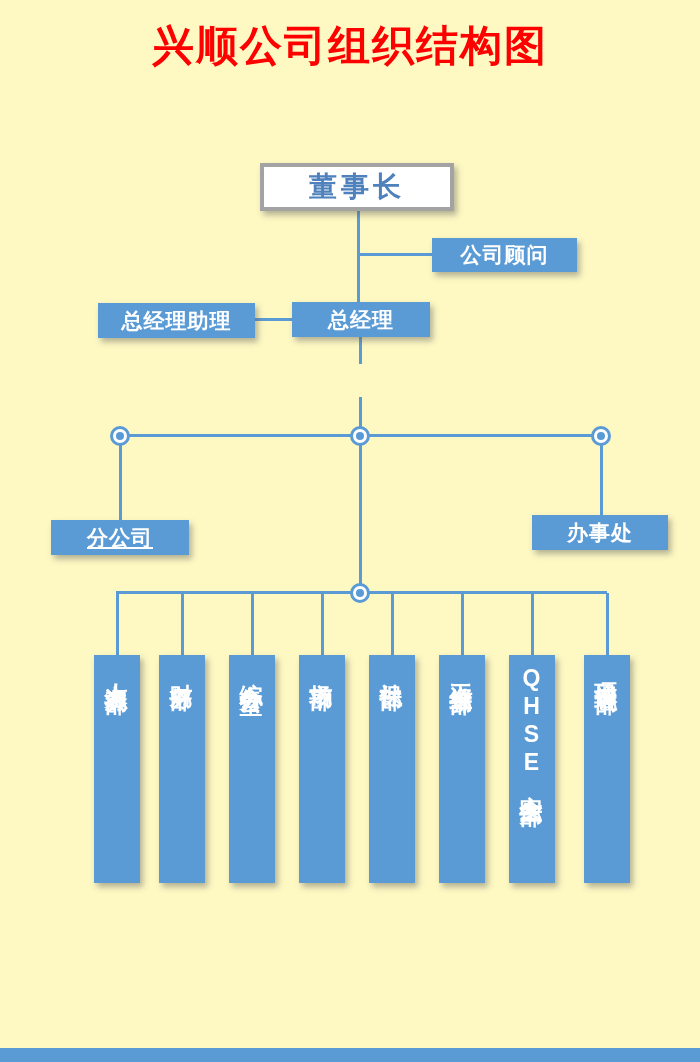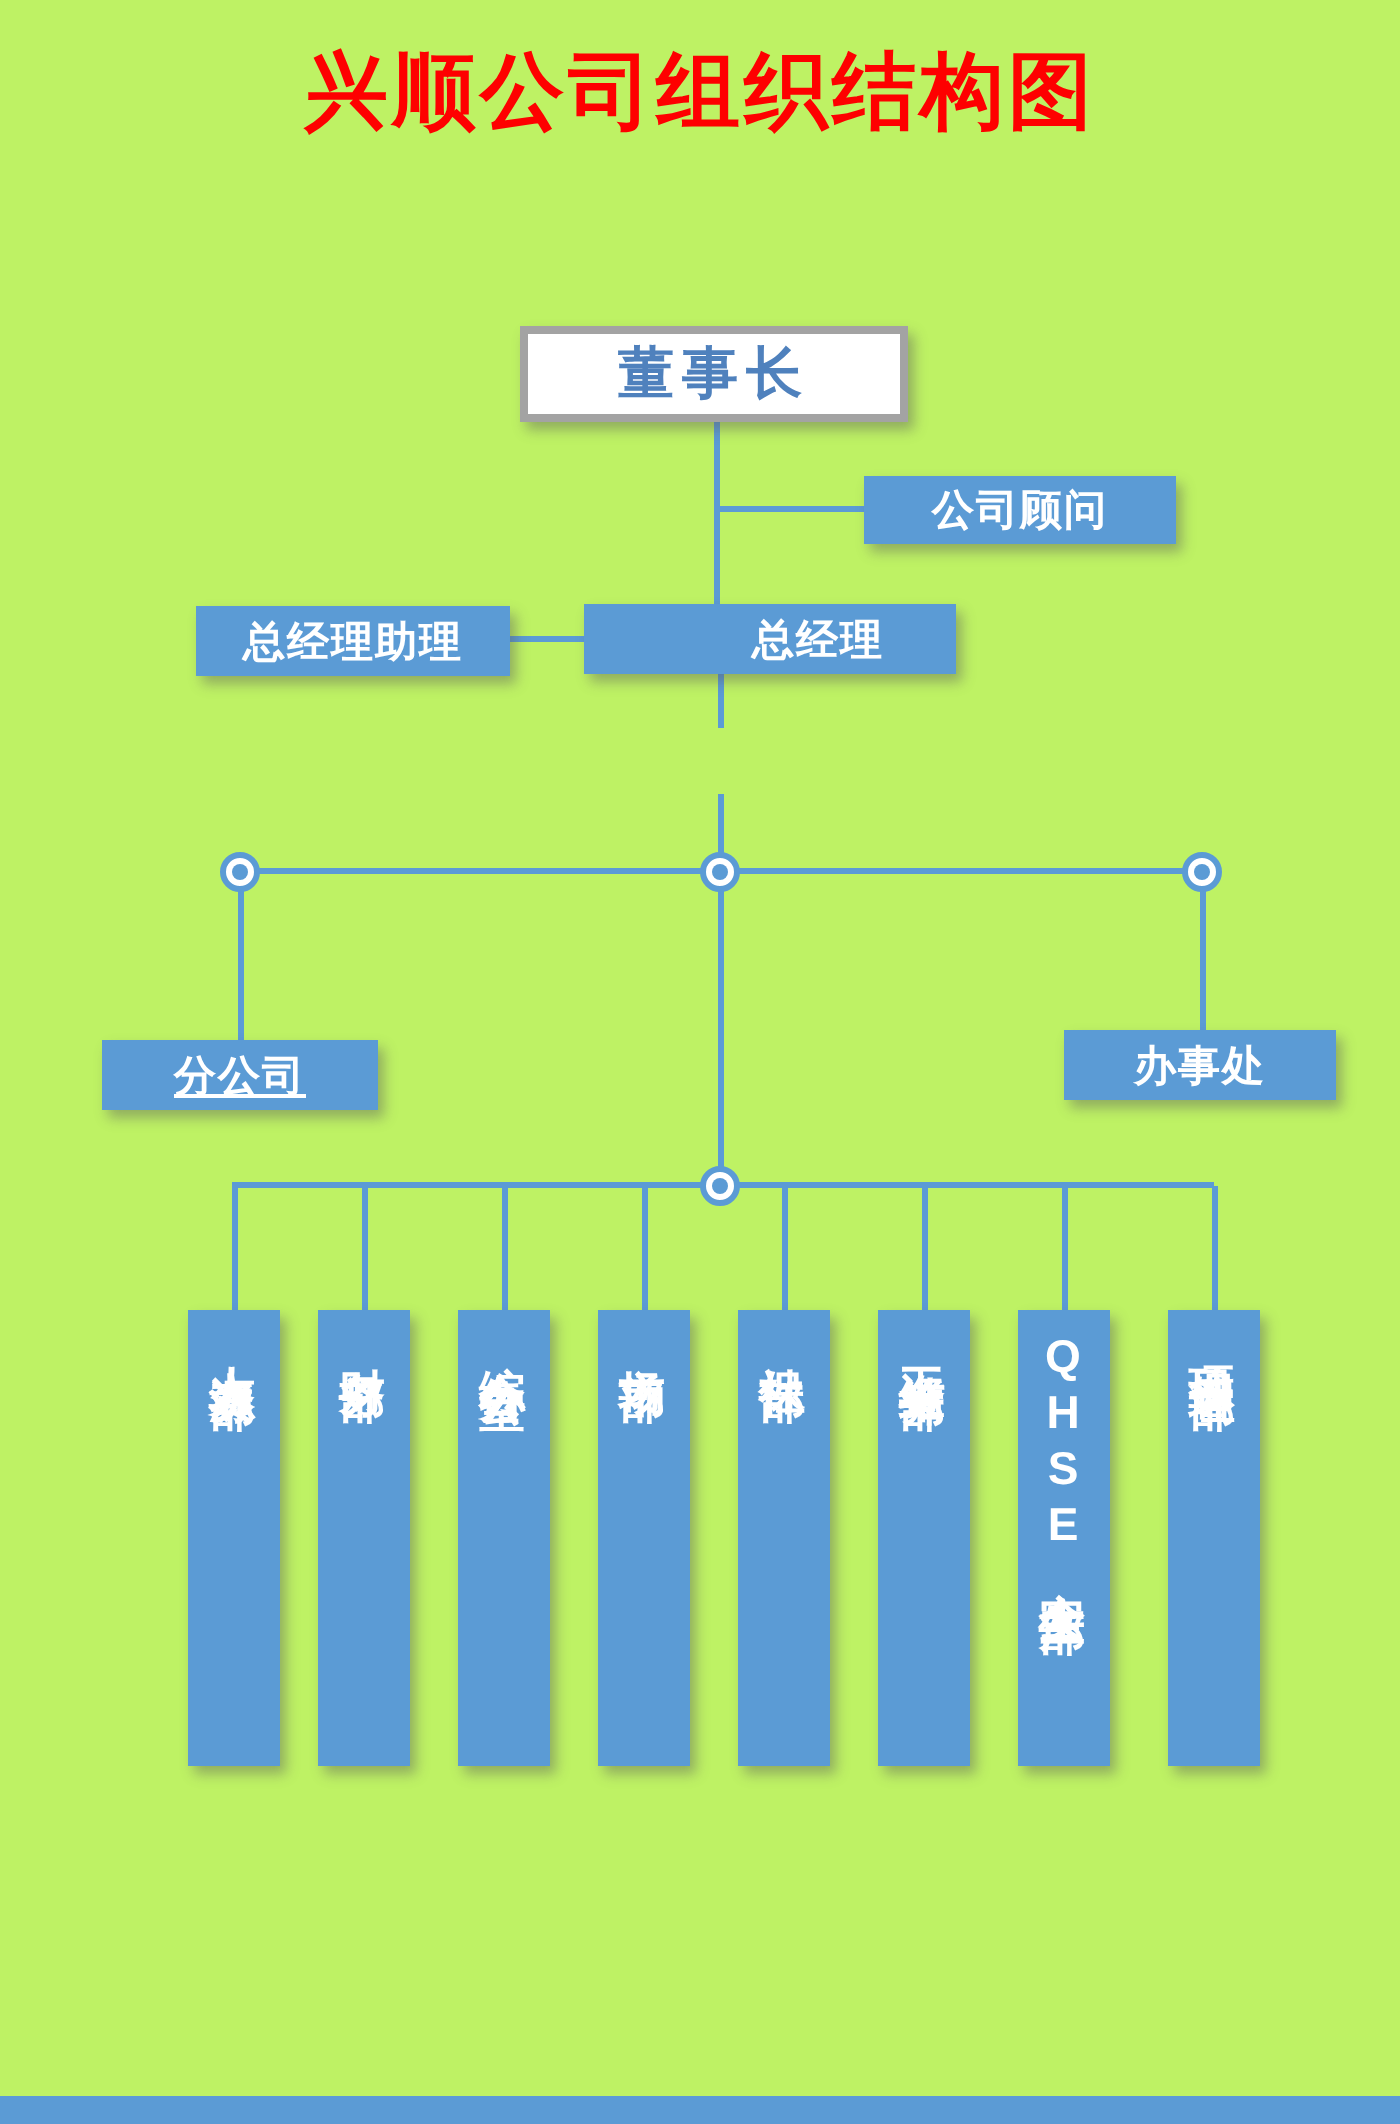--- a/index.html
+++ b/index.html
@@ -5,21 +5,21 @@
   html, body {
     margin: 0;
     padding: 0;
     background: #ffffff;
     font-family: "Liberation Sans", "DejaVu Sans", sans-serif;
   }
   .canvas {
     position: relative;
     width: 700px;
     height: 1062px;
-    background: #bef264;
+    background: #fef9c3;
     overflow: hidden;
   }
   .page-title {
     position: absolute;
     top: 18px;
     left: 0;
     width: 700px;
     text-align: center;
     font-size: 42px;
     font-weight: bold;
@@ -149,25 +149,25 @@
     </div>
   <div class="node" style="left:591px; top:426px;">
       <span class="dot"></span>
     </div>
   <div class="node" style="left:350px; top:583px;">
       <span class="dot"></span>
     </div>
 
   <div class="chairman">董事长</div>
 
-  <div class="box small" style="left:432px; top:238px; width:156px; height:34px;">公司顾问</div>
+  <div class="box small" style="left:432px; top:238px; width:145px; height:34px;">公司顾问</div>
 
   <div class="box small" style="left:98px; top:303px; width:157px; height:35px;">总经理助理</div>
 
-  <div class="box small" style="left:292px; top:302px; width:138px; height:35px;padding-left:48px;">总经理</div>
+  <div class="box small" style="left:292px; top:302px; width:138px; height:35px;">总经理</div>
 
 
   <div class="box small" style="left:51px; top:520px; width:138px; height:35px;text-decoration:underline;">分公司</div>
 
   <div class="box small" style="left:532px; top:515px; width:136px; height:35px;">办事处</div>
 
   <div class="dept" style="left:94px;">
     <span>人力资源部</span>
   </div>
   <div class="dept" style="left:159px;">

